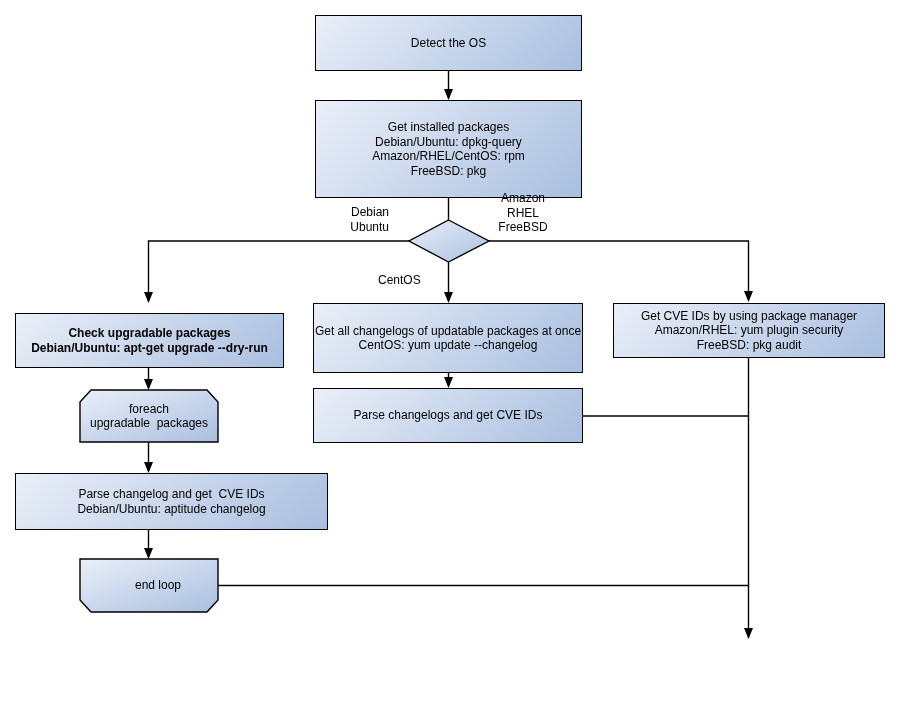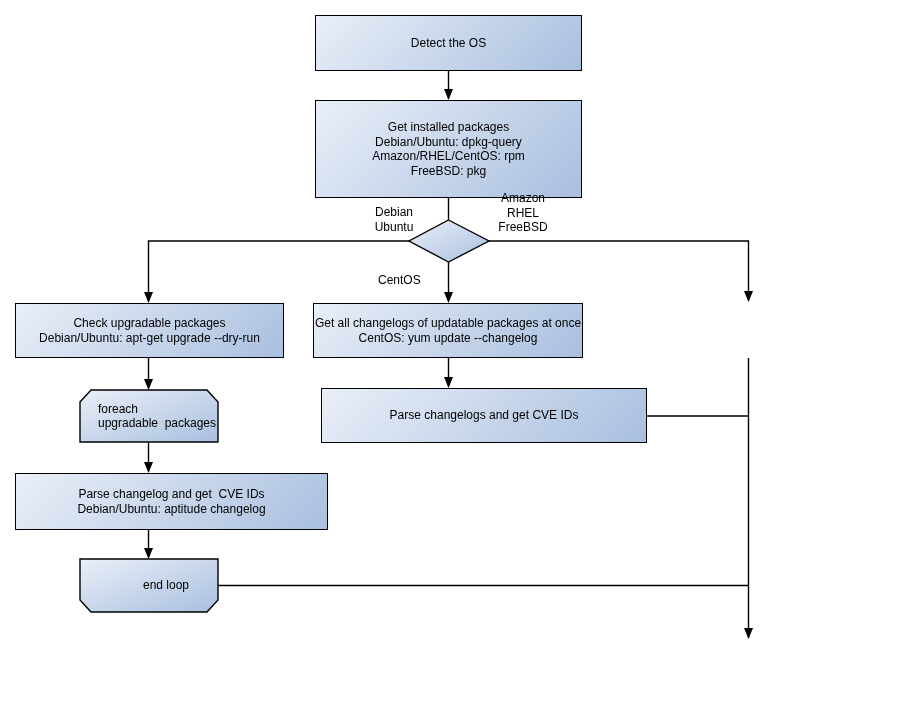--- a/index.html
+++ b/index.html
@@ -33,24 +33,24 @@
     background: linear-gradient(135deg, var(--fill-light, #eaeff8) 0%, var(--fill-dark, #a9bfdf) 100%);
     border: 1.4px solid var(--stroke, #000);
     box-sizing: border-box;
     overflow: visible;
   }
   .shape-text {
     position: absolute;
     display: flex;
     align-items: center;
     justify-content: center;
+    text-align: center;
     white-space: pre;
     background: transparent;
     pointer-events: none;
-    padding-left: 8px;
   }
   .edge-label {
     position: absolute;
     white-space: pre;
     background: transparent;
   }
 </style>
 </head>
 <body>
 
@@ -98,39 +98,42 @@
     <polygon points="80,559 218,559 218,600 207,612 91,612 80,600" fill="url(#boxgrad)" stroke="#000" stroke-width="1.4"></polygon>
   </svg>
 
   <div class="node" style="left:315px; top:15px; width:267px; height:56px;">Detect the OS</div>
 
   <div class="node" style="left:315px; top:100px; width:267px; height:98px;">Get installed packages
 Debian/Ubuntu: dpkg-query
 Amazon/RHEL/CentOS: rpm
 FreeBSD: pkg</div>
 
-  <div class="node" style="left:15px; top:303px; width:269px; height:55px;">Check upgradable packages
+  <div class="node" style="left:15px; top:313px; width:269px; height:55px;font-weight:bold;">Check upgradable packages
 Debian/Ubuntu: apt-get upgrade --dry-run</div>
 
   <div class="node" style="left:15px; top:473px; width:313px; height:57px;">Parse changelog and get  CVE IDs
 Debian/Ubuntu: aptitude changelog</div>
 
-  <div class="node" style="left:313px; top:303px; width:270px; height:55px;">Get all changelogs of updatable packages at once
+  <div class="node" style="left:313px; top:303px; width:270px; height:70px;">Get all changelogs of updatable packages at once
 CentOS: yum update --changelog</div>
 
-  <div class="node" style="left:313px; top:388px; width:326px; height:55px;margin-left:8px;">Parse changelogs and get CVE IDs</div>
+  <div class="node" style="left:313px; top:388px; width:270px; height:55px;">Parse changelogs and get CVE IDs</div>
 
+  <div class="node" style="left:613px; top:303px; width:272px; height:55px;">Get CVE IDs by using package manager
+Amazon/RHEL: yum plugin security
+FreeBSD: pkg audit</div>
 
 
   <div class="shape-text" style="left:80px; top:390px; width:138px; height:52px;">foreach
 upgradable  packages</div>
 
   <div class="shape-text" style="left:80px; top:559px; width:138px; height:53px;margin-left:9px;">end loop</div>
 
-  <div class="edge-label" style="left:364px; top:205px; width:60px; text-align:center;">Debian
+  <div class="edge-label" style="left:329px; top:205px; width:60px; text-align:right;">Debian
 Ubuntu</div>
 
   <div class="edge-label" style="left:493px; top:191px; width:60px; text-align:center;">Amazon
 RHEL
 FreeBSD</div>
 
   <div class="edge-label" style="left:378px; top:273px; width:62px; text-align:left;">CentOS</div>
 
 </div>
 

